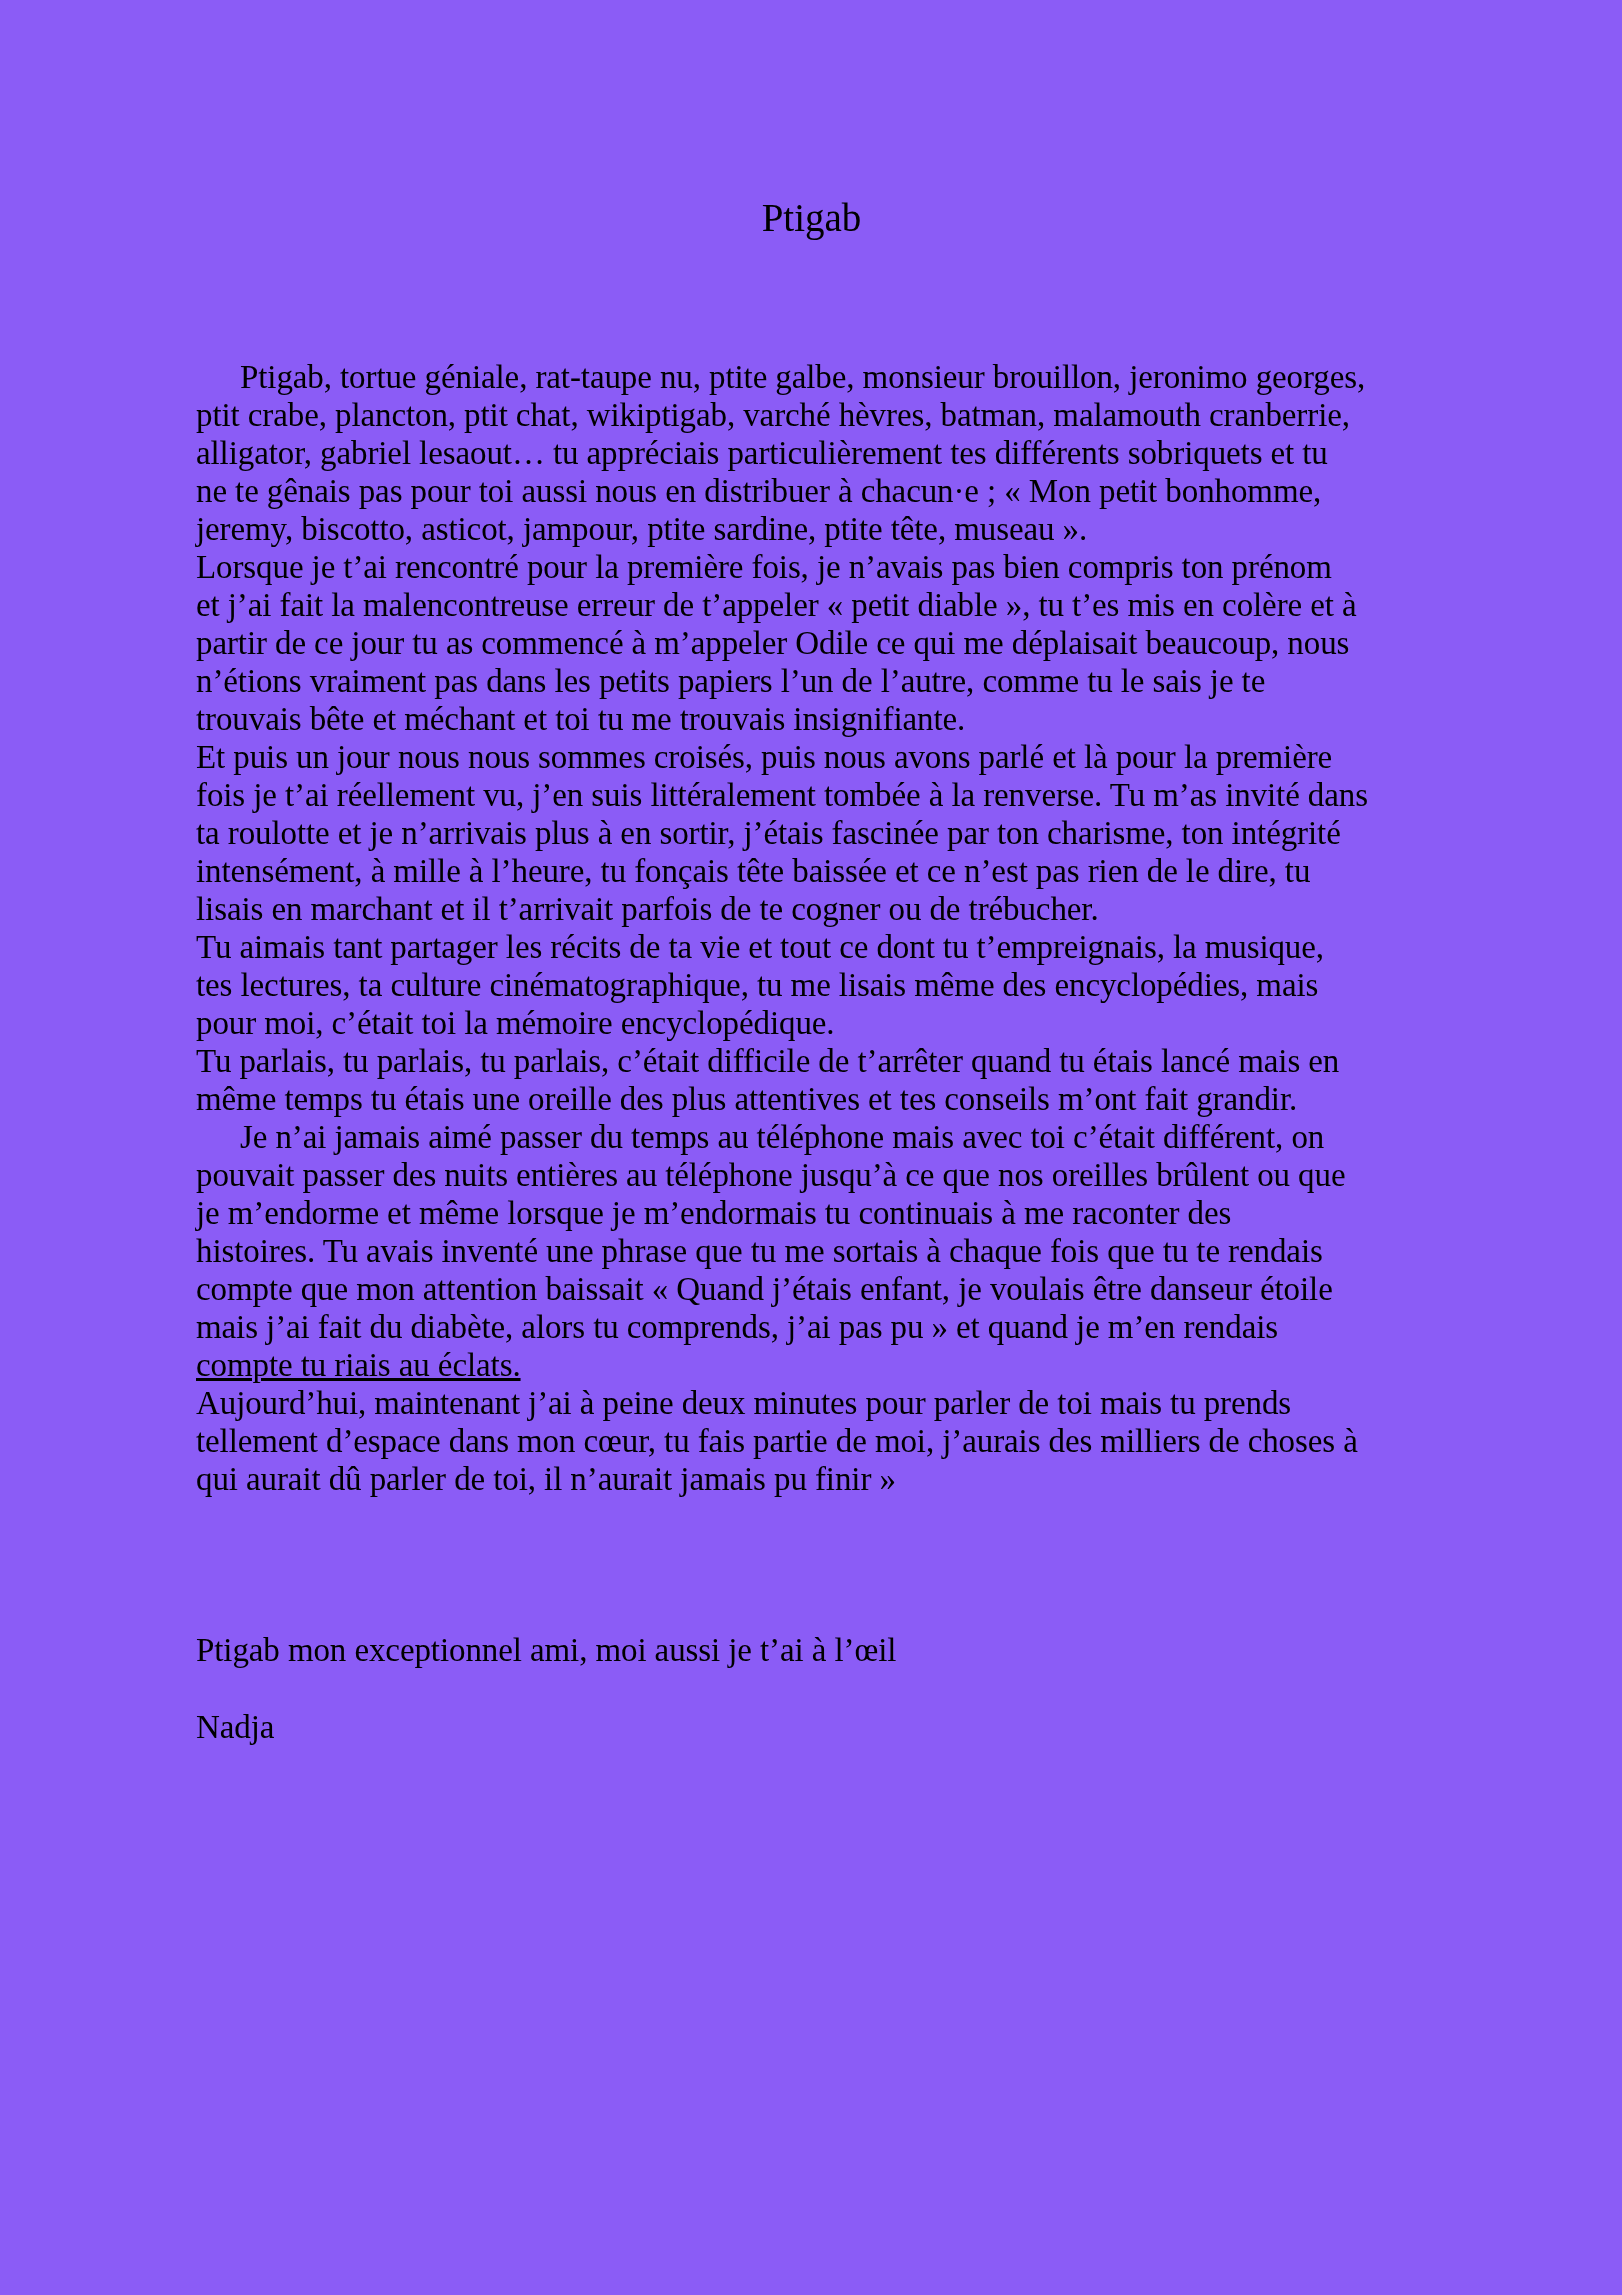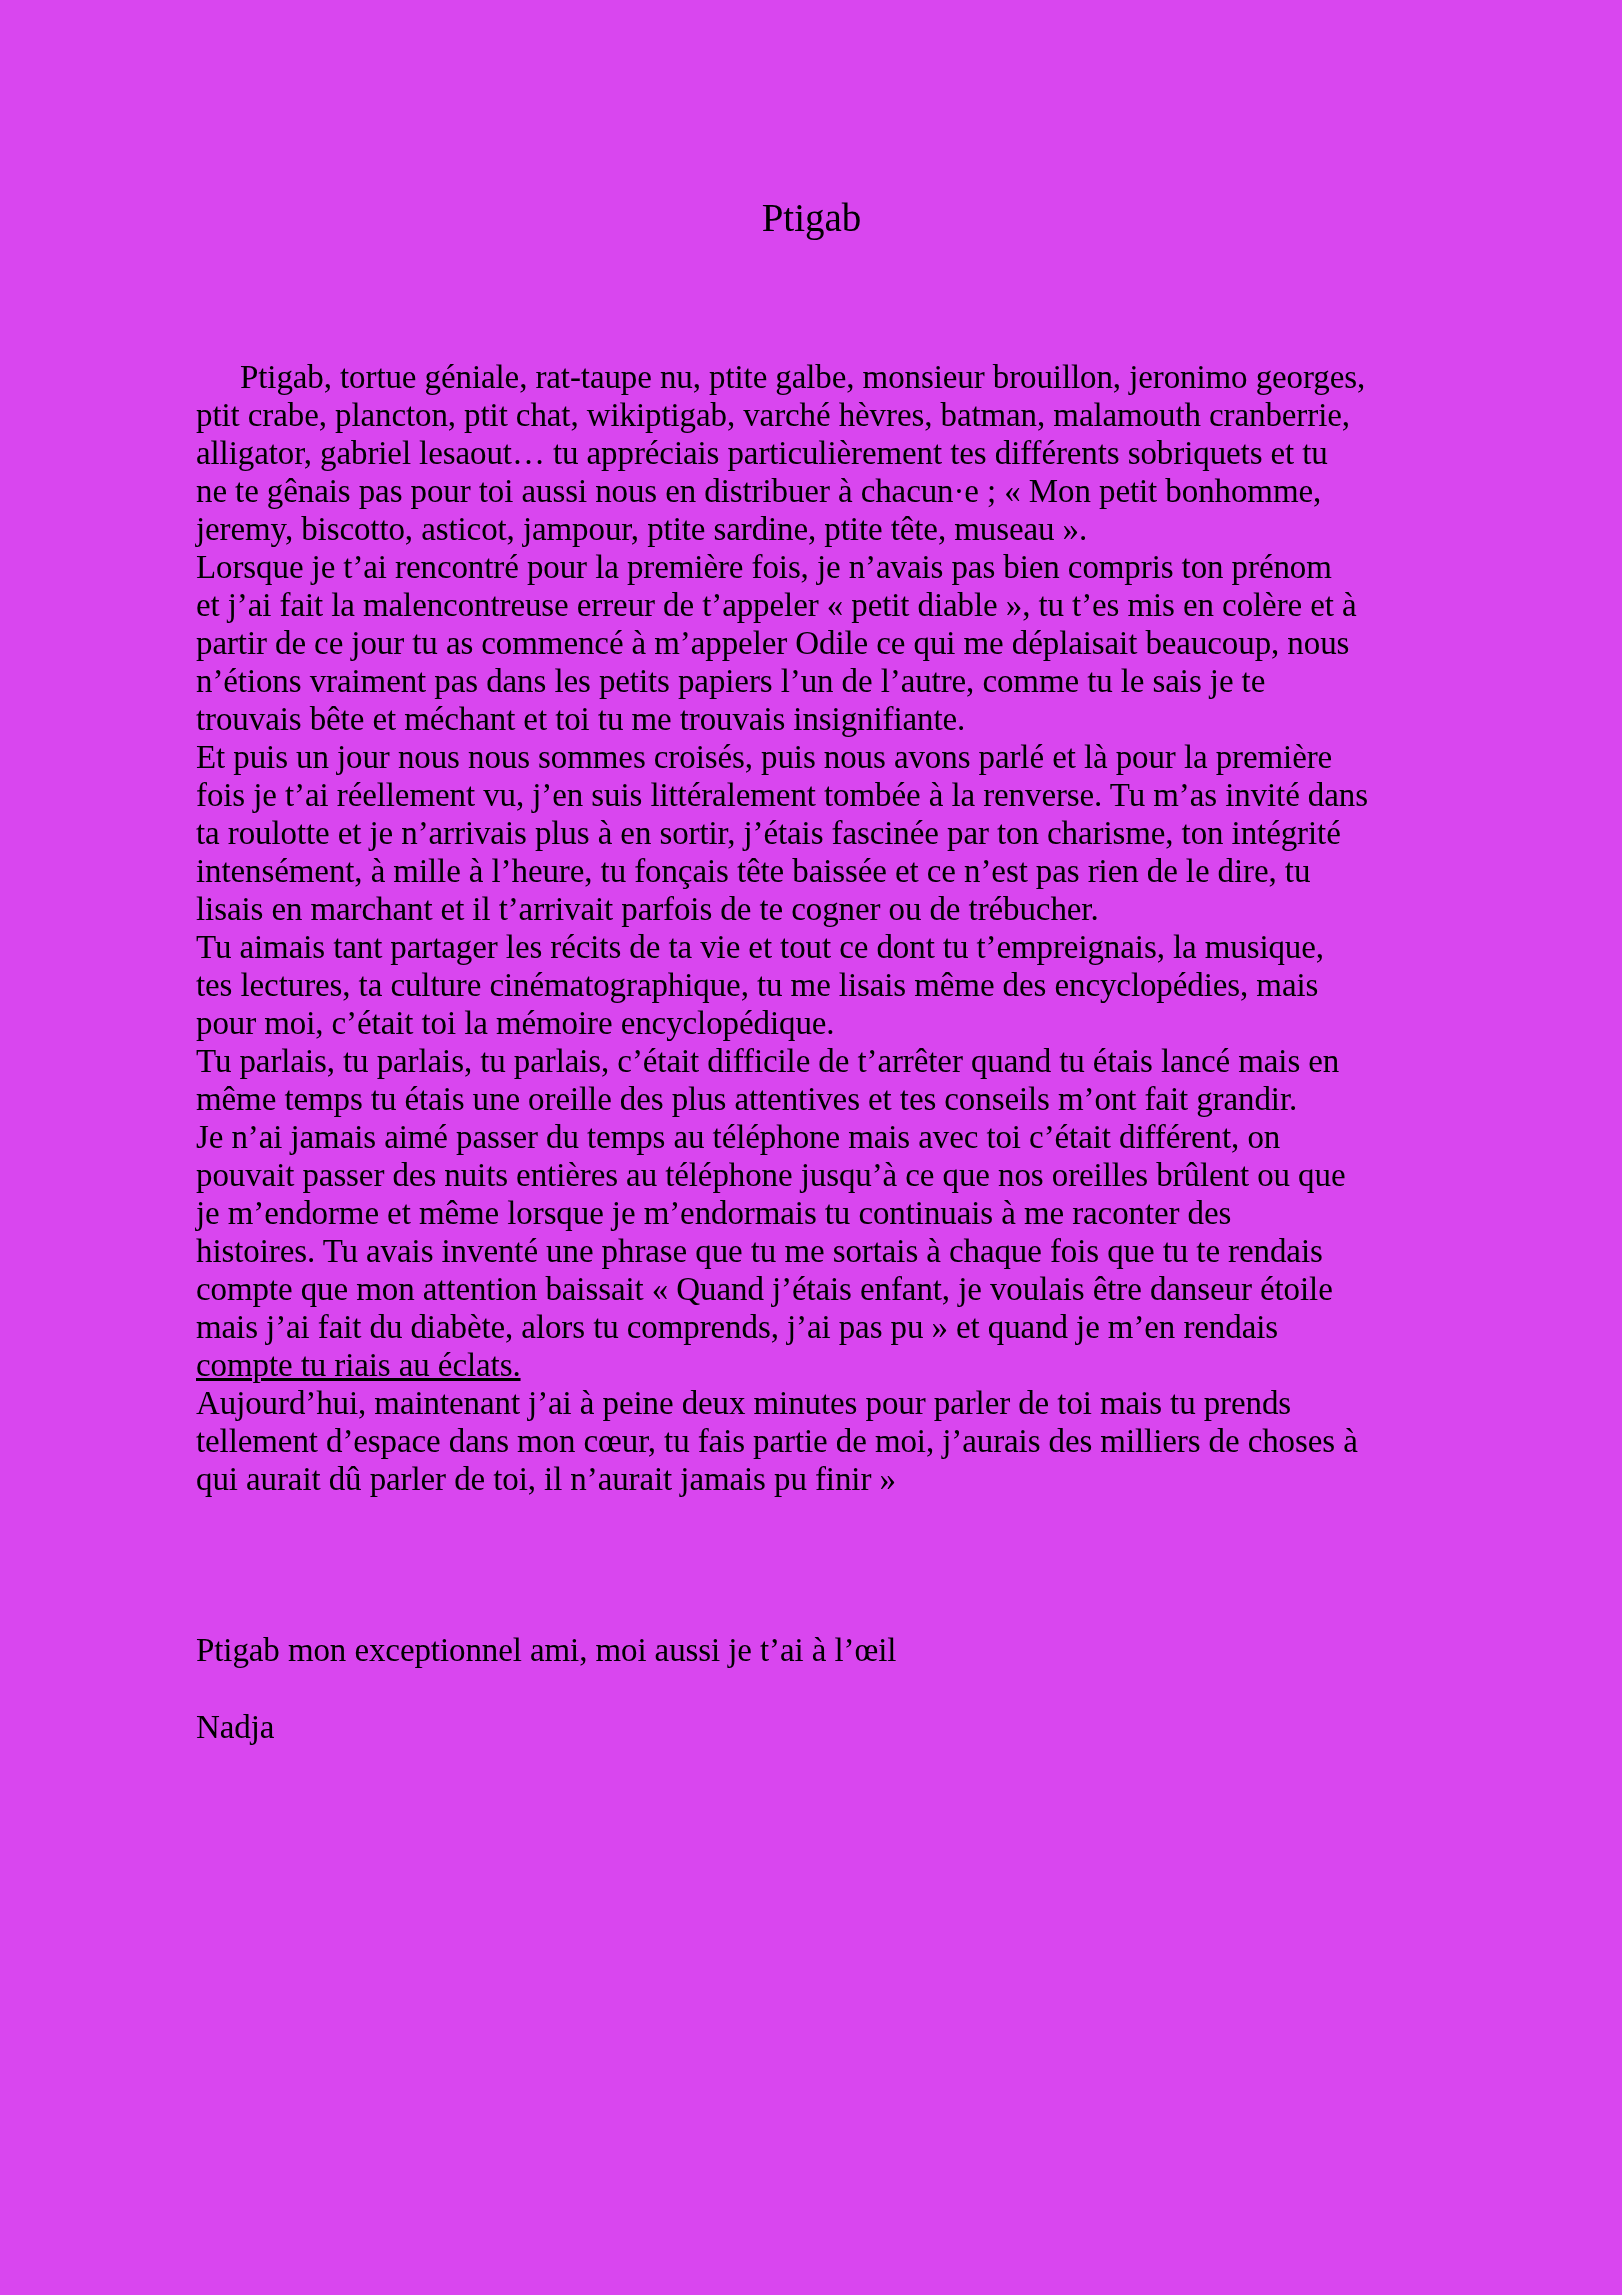--- a/index.html
+++ b/index.html
@@ -14,21 +14,21 @@
       overflow: hidden;
       font-family: "Liberation Serif", "DejaVu Serif", serif;
       color: #000000;
     }
     .page {
       position: absolute;
       left: 0;
       top: 0;
       width: 1623px;
       height: 2295px;
-      background: #d946ef;
+      background: #8b5cf6;
     }
     .title {
       position: absolute;
       left: 0;
       width: 1623px;
       top: 195px;
       text-align: center;
       font-size: 39px;
       line-height: 46px;
       margin: 0;
@@ -97,21 +97,21 @@
       <span class="line" style="display: block;"><span style="white-space: nowrap;">tes lectures, ta culture cinématographique, tu me lisais même des encyclopédies, mais</span></span>
       <span class="line" style="display: block;"><span style="white-space: nowrap;">pour moi, c’était toi la mémoire encyclopédique.</span></span>
     </div>
 
     <div class="paragraph">
       <span class="line" style="display: block;"><span style="white-space: nowrap;">Tu parlais, tu parlais, tu parlais, c’était difficile de t’arrêter quand tu étais lancé mais en</span></span>
       <span class="line" style="display: block;"><span style="white-space: nowrap;">même temps tu étais une oreille des plus attentives et tes conseils m’ont fait grandir.</span></span>
     </div>
 
     <div class="paragraph">
-      <span class="line" style="display: block;"><span style="white-space: nowrap;">Je n’ai jamais aimé passer du temps au téléphone mais avec toi c’était différent, on</span></span>
+      <span class="line" style="display: block; margin-left: 44px;"><span style="white-space: nowrap;">Je n’ai jamais aimé passer du temps au téléphone mais avec toi c’était différent, on</span></span>
       <span class="line" style="display: block;"><span style="white-space: nowrap;">pouvait passer des nuits entières au téléphone jusqu’à ce que nos oreilles brûlent ou que</span></span>
       <span class="line" style="display: block;"><span style="white-space: nowrap;">je m’endorme et même lorsque je m’endormais tu continuais à me raconter des</span></span>
       <span class="line" style="display: block;"><span style="white-space: nowrap;">histoires. Tu avais inventé une phrase que tu me sortais à chaque fois que tu te rendais</span></span>
       <span class="line" style="display: block;"><span style="white-space: nowrap;">compte que mon attention baissait « Quand j’étais enfant, je voulais être danseur étoile</span></span>
       <span class="line" style="display: block;"><span style="white-space: nowrap;">mais j’ai fait du diabète, alors tu comprends, j’ai pas pu » et quand je m’en rendais</span></span>
       <span class="line" style="display: block; text-decoration: underline;"><span style="white-space: nowrap;">compte tu riais au éclats.</span></span>
     </div>
 
     <div class="paragraph">
       <span class="line" style="display: block;"><span style="white-space: nowrap;">Aujourd’hui, maintenant j’ai à peine deux minutes pour parler de toi mais tu prends</span></span>

